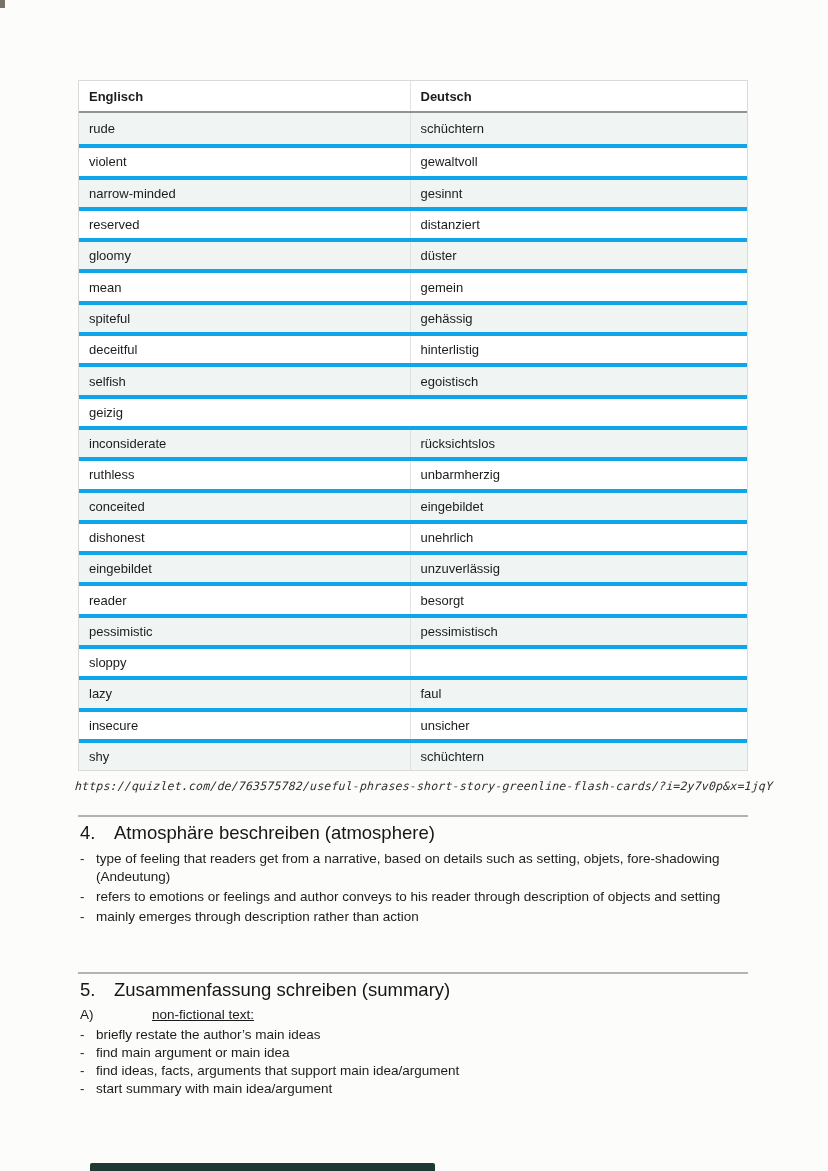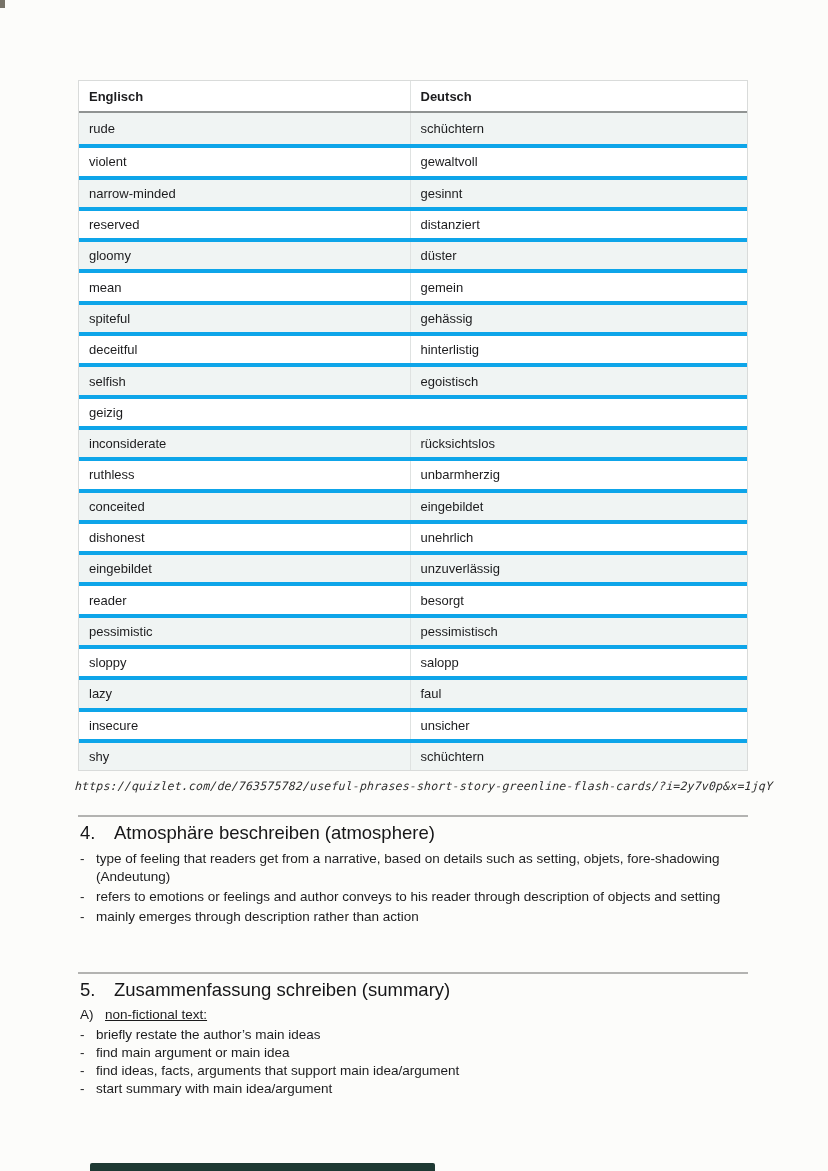--- a/index.html
+++ b/index.html
@@ -114,21 +114,21 @@
   .bullet .dash { width: 16px; flex: 0 0 16px; }
   .bullet .btext { flex: 1; }
 
   .subsection-line {
     position: absolute; left: 80px; top: 1007px;
     font-size: 13.5px;
     display: flex;
     color: #1c1c1e;
   }
   .subsection-line .sub-label { width: 25px; }
-  .subsection-line .sub-title { text-decoration: underline; }
+  .subsection-line .sub-title { text-decoration: underline; margin-left: 47px; }
 </style>
 </head>
 <body>
 
 <div class="page">
 
   <div class="corner-speck"></div>
 
   <div class="vocab-table">
     <div class="vt-header">
@@ -198,21 +198,20 @@
         <div class="vt-row even">
           <div class="cell c0">reader</div>
           <div class="cell c1">besorgt</div>
         </div>
         <div class="vt-row odd">
           <div class="cell c0">pessimistic</div>
           <div class="cell c1">pessimistisch</div>
         </div>
         <div class="vt-row even">
           <div class="cell c0">sloppy</div>
-          <div class="cell c1">salopp</div>
         </div>
         <div class="vt-row odd">
           <div class="cell c0">lazy</div>
           <div class="cell c1">faul</div>
         </div>
         <div class="vt-row even">
           <div class="cell c0">insecure</div>
           <div class="cell c1">unsicher</div>
         </div>
         <div class="vt-row odd">

